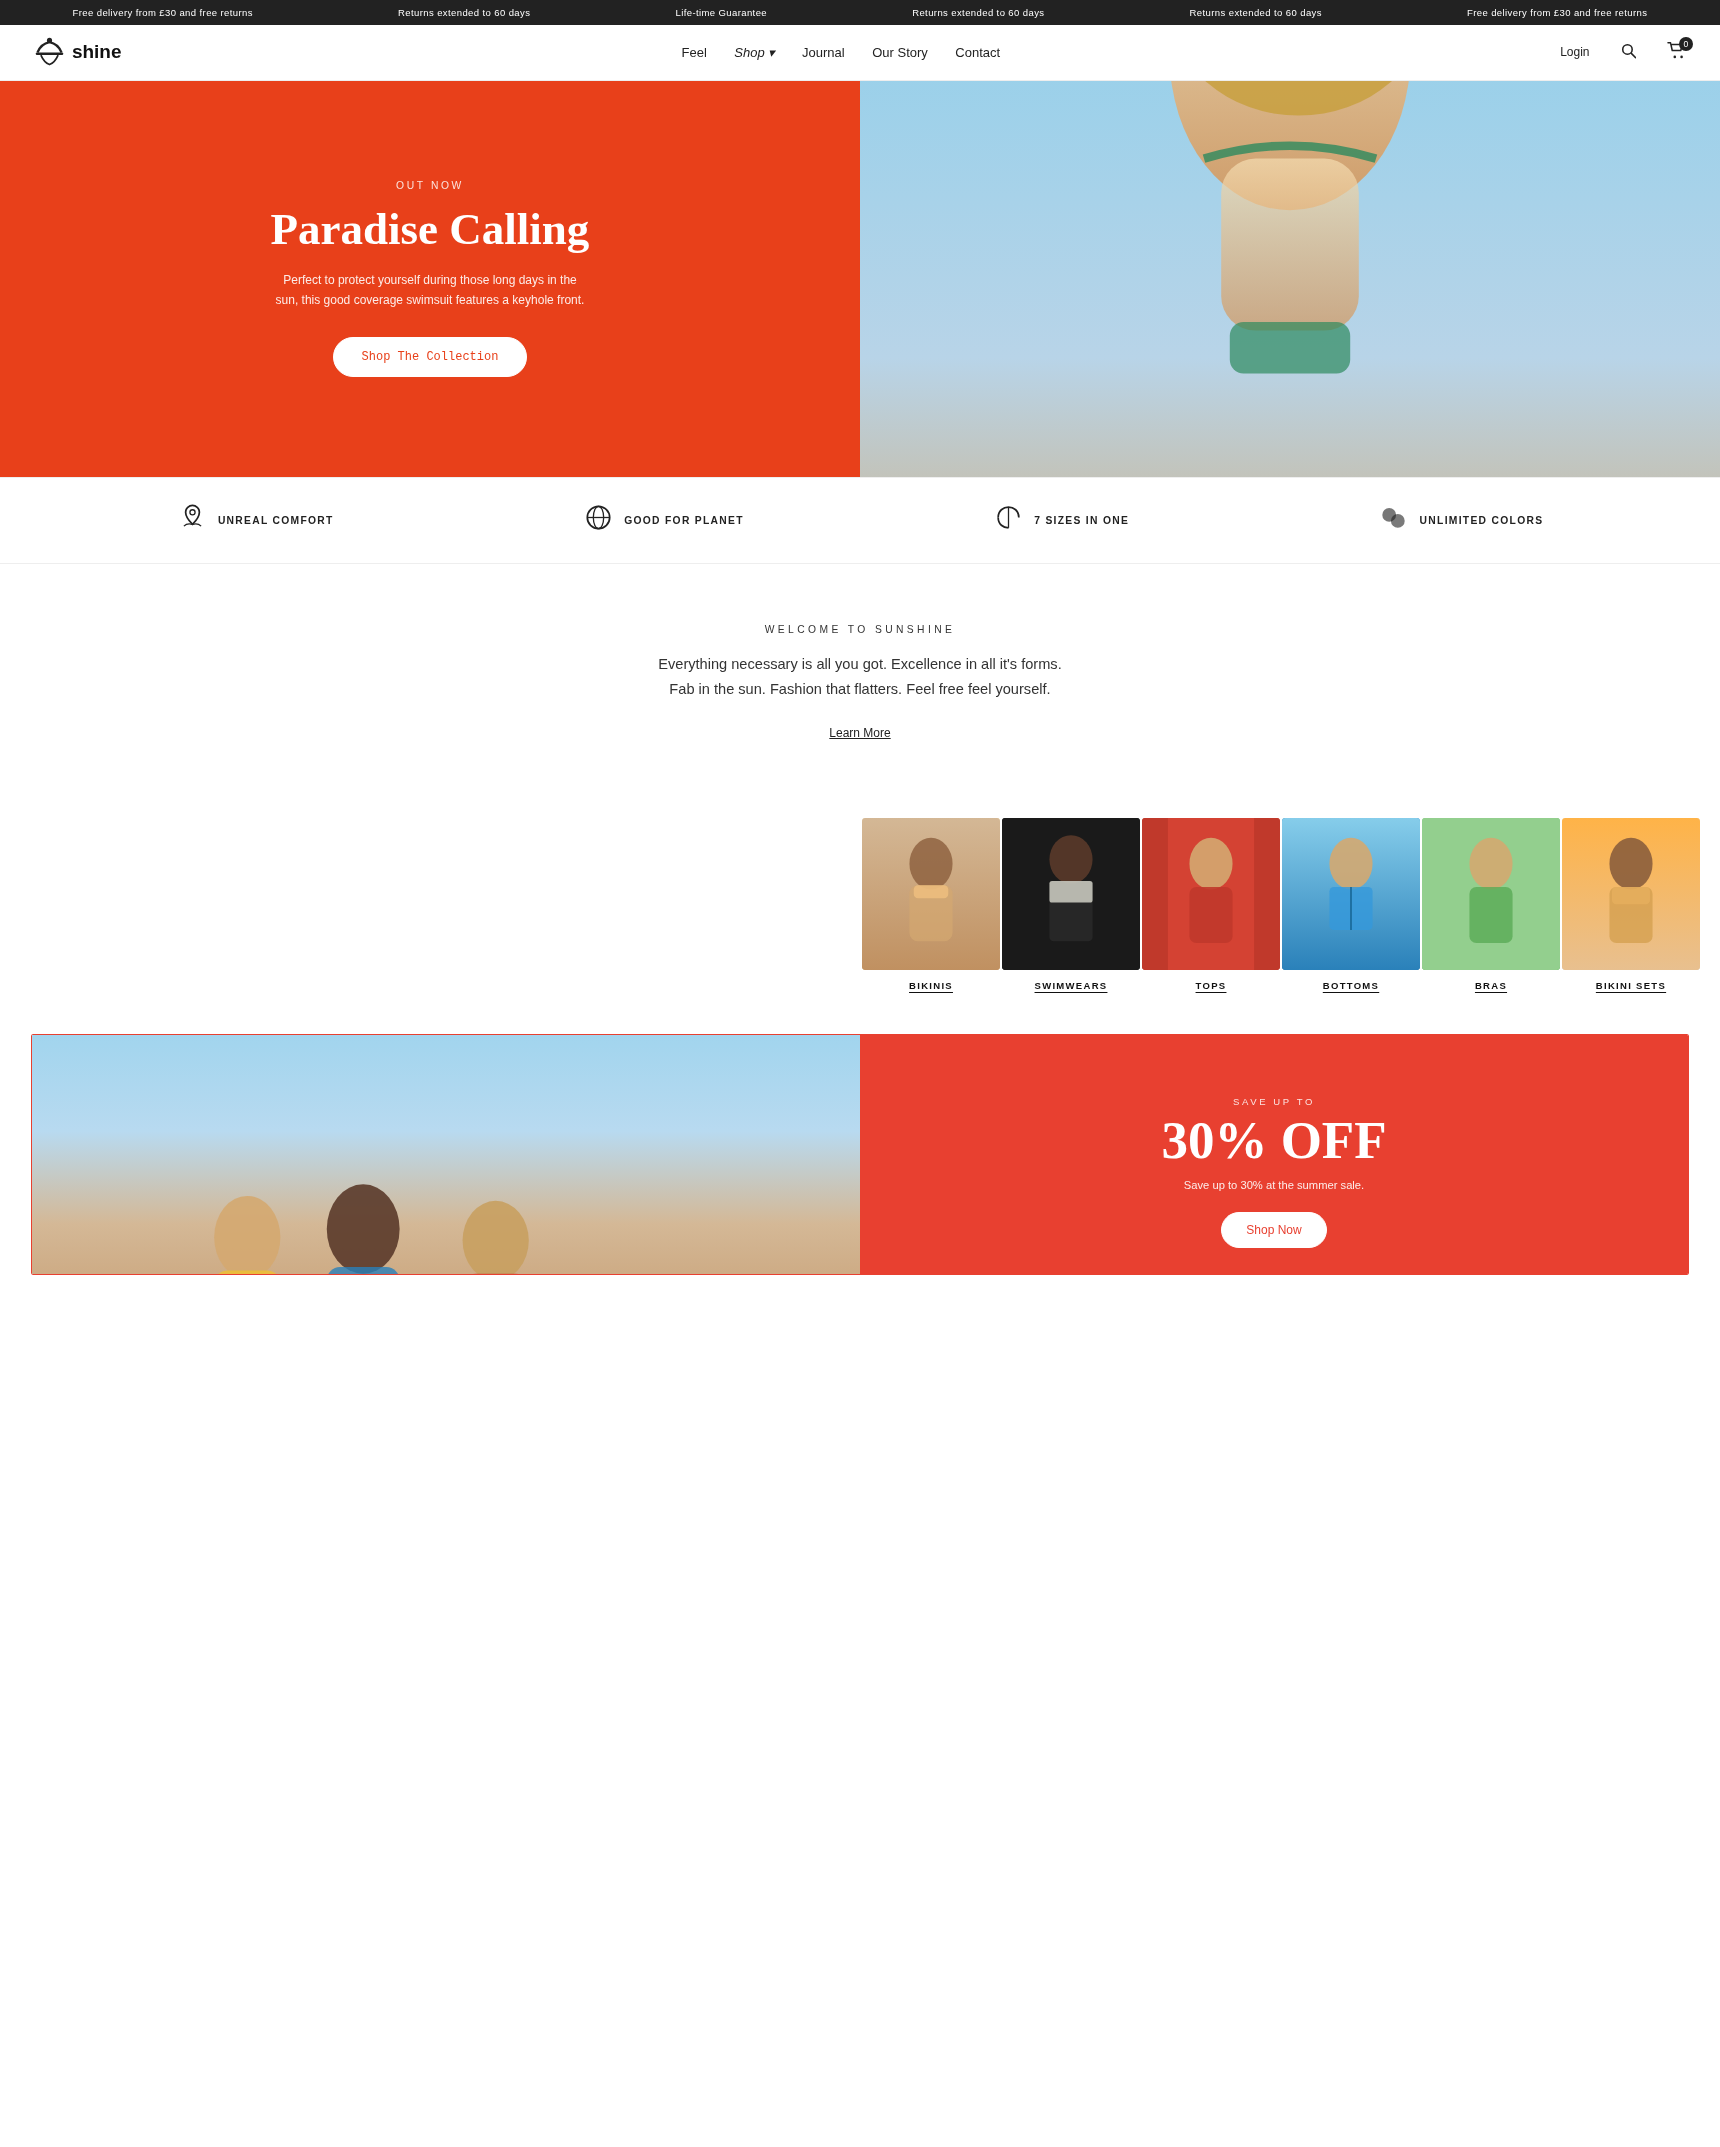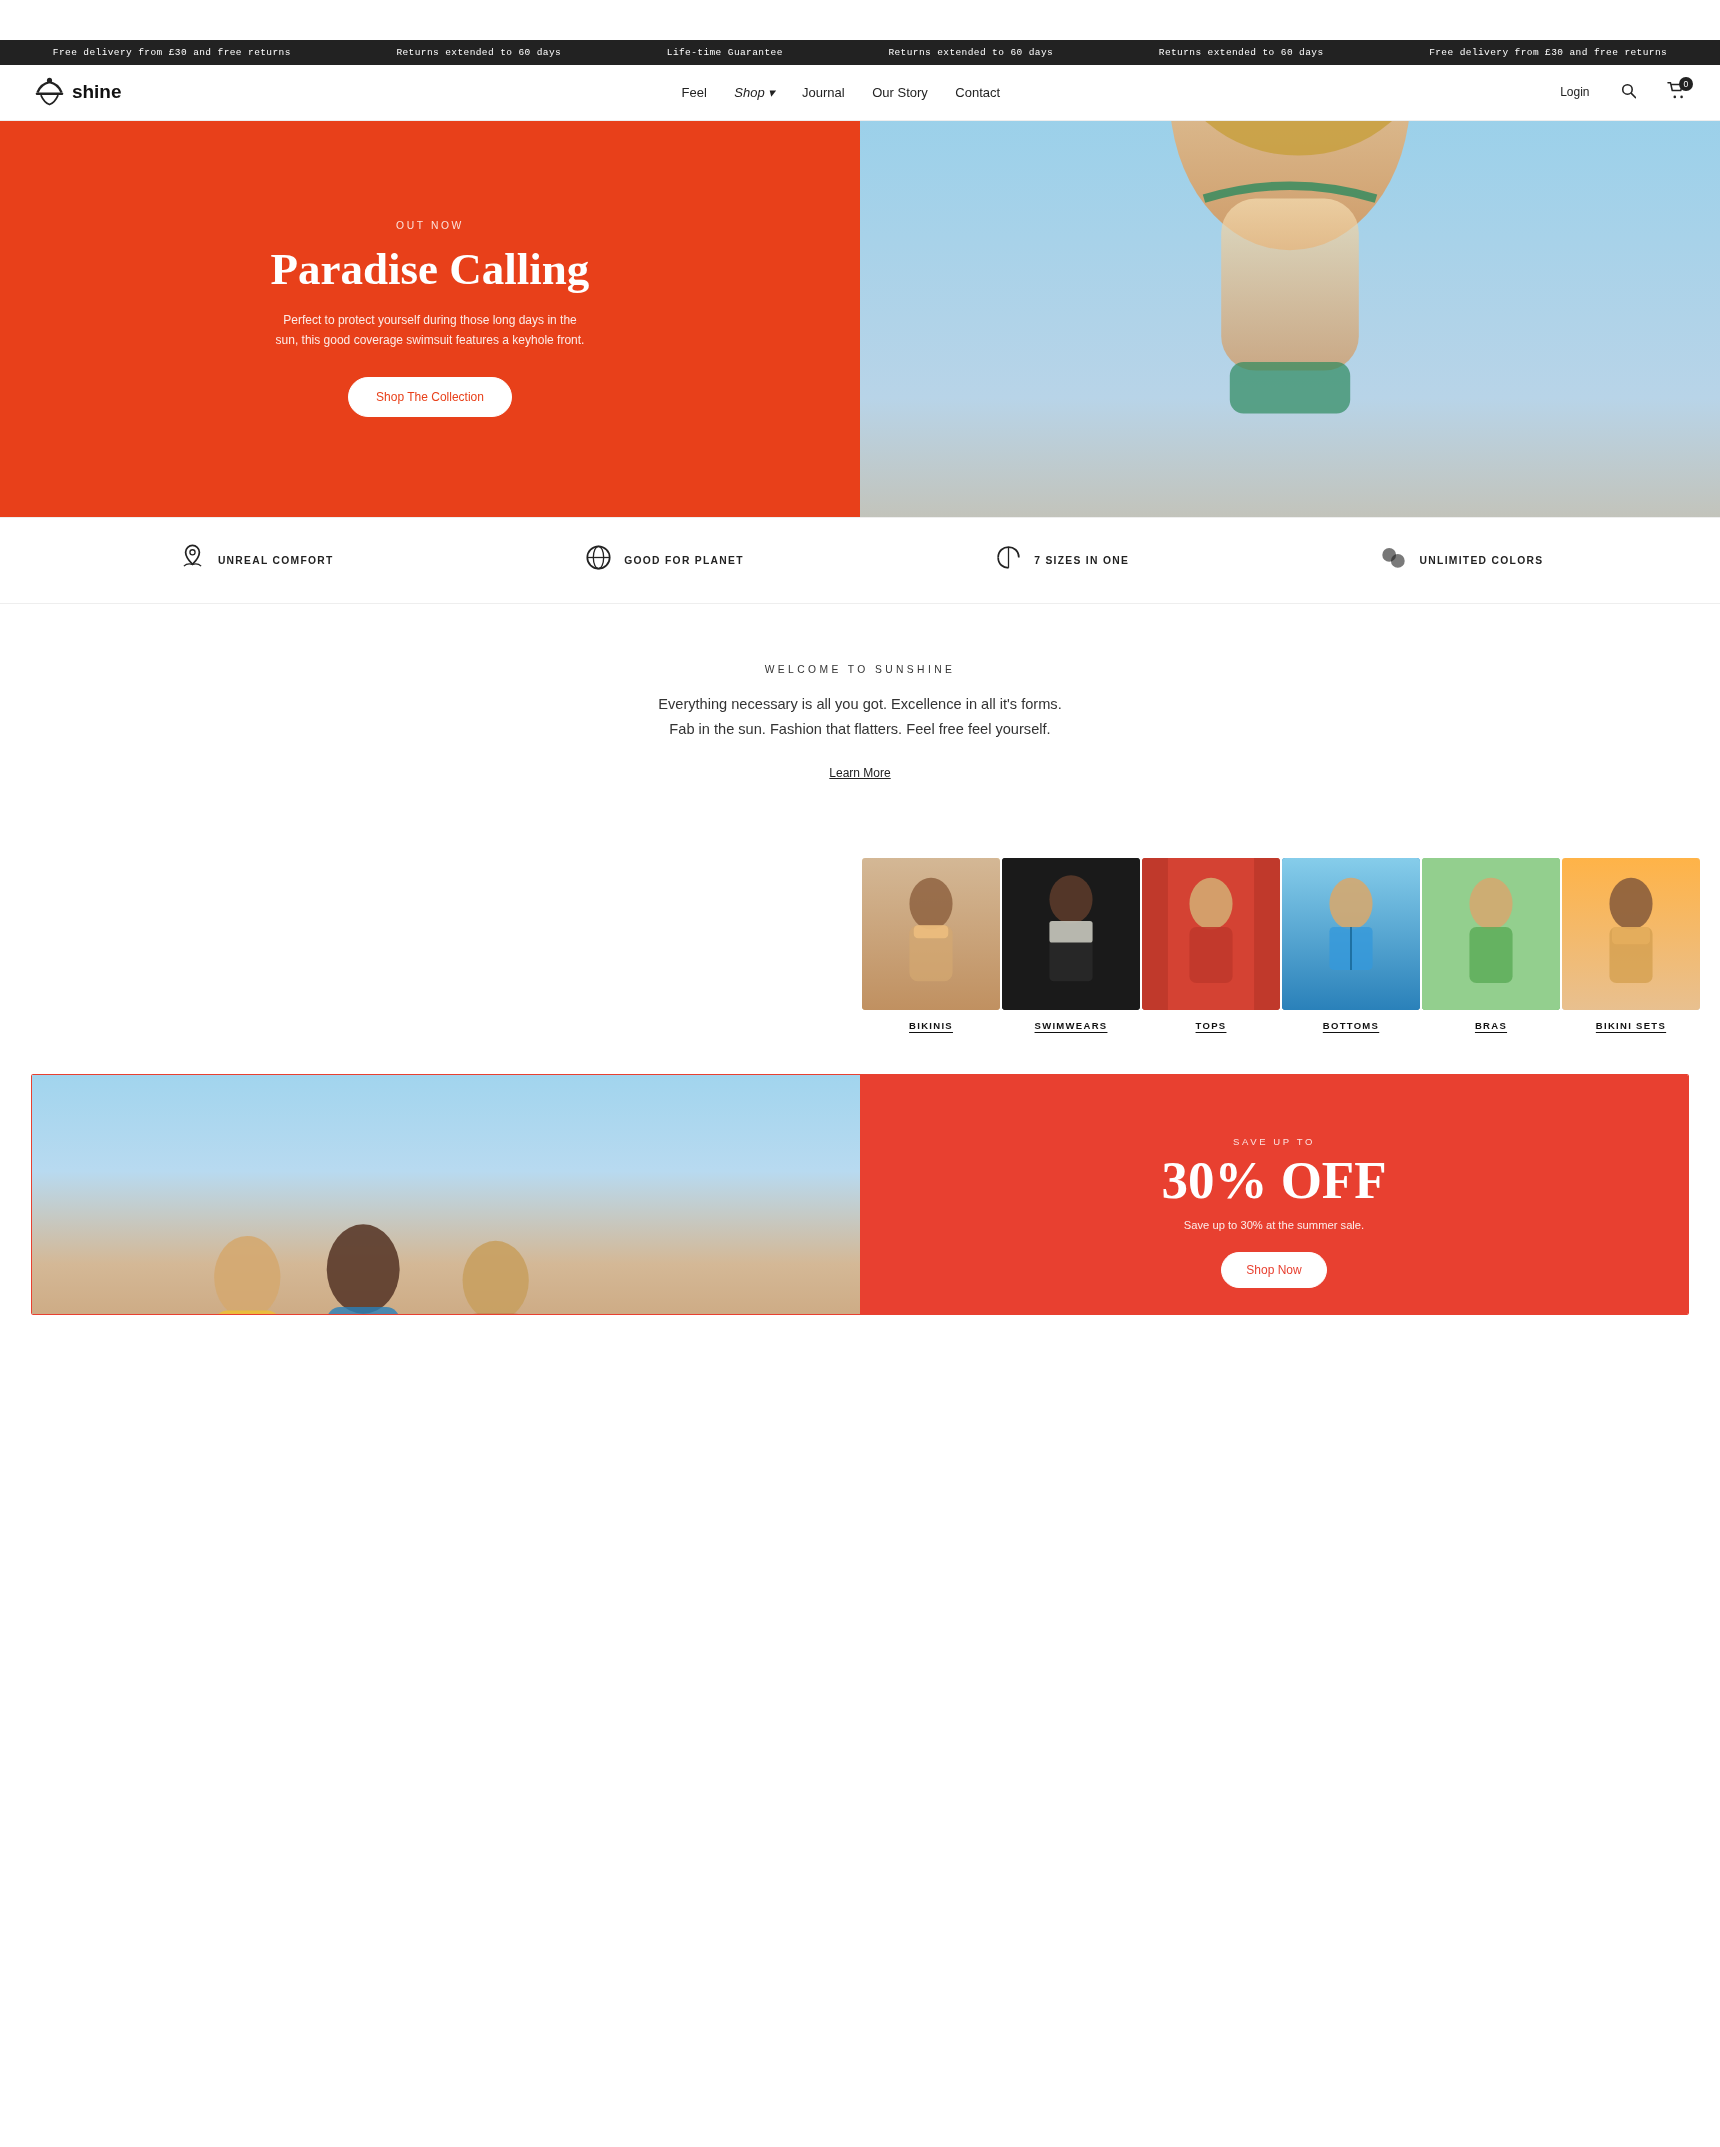--- a/index.html
+++ b/index.html
@@ -8,23 +8,22 @@
     
     .announcement-bar {
       background: #222;
       color: #fff;
       display: flex;
       justify-content: space-around;
       align-items: center;
       padding: 6.9px 0;
       font-size: 9.5px;
       letter-spacing: 0.4px;
-      font-family: Liberation Mono, monospace;
+      font-family: Liberation Sans, sans-serif;
       overflow: hidden;
-      margin-top: 40px;
     }
     .announcement-bar span { white-space: nowrap; padding: 0 8.6px; }
 
     
     .header {
       display: flex;
       align-items: center;
       justify-content: space-between;
       padding: 12px 34px;
       border-bottom: 0.9px solid #eee;
@@ -131,21 +130,21 @@
       max-width: 310px;
       margin-bottom: 27.5px;
     }
     .hero-btn {
       background: #fff;
       color: #e8401a;
       border: 1.7px solid #fff;
       padding: 12px 27.5px;
       border-radius: 26px;
       font-size: 12px;
-      font-family: Liberation Sans, sans-serif;
+      font-family: Liberation Mono, monospace;
       cursor: pointer;
       text-decoration: none;
       display: inline-block;
       font-weight: 500;
     }
     .hero-right {
       width: 50%;
       background: linear-gradient(135deg, #d4a574 0%, #c0956a 100%);
       position: relative;
       overflow: hidden;

